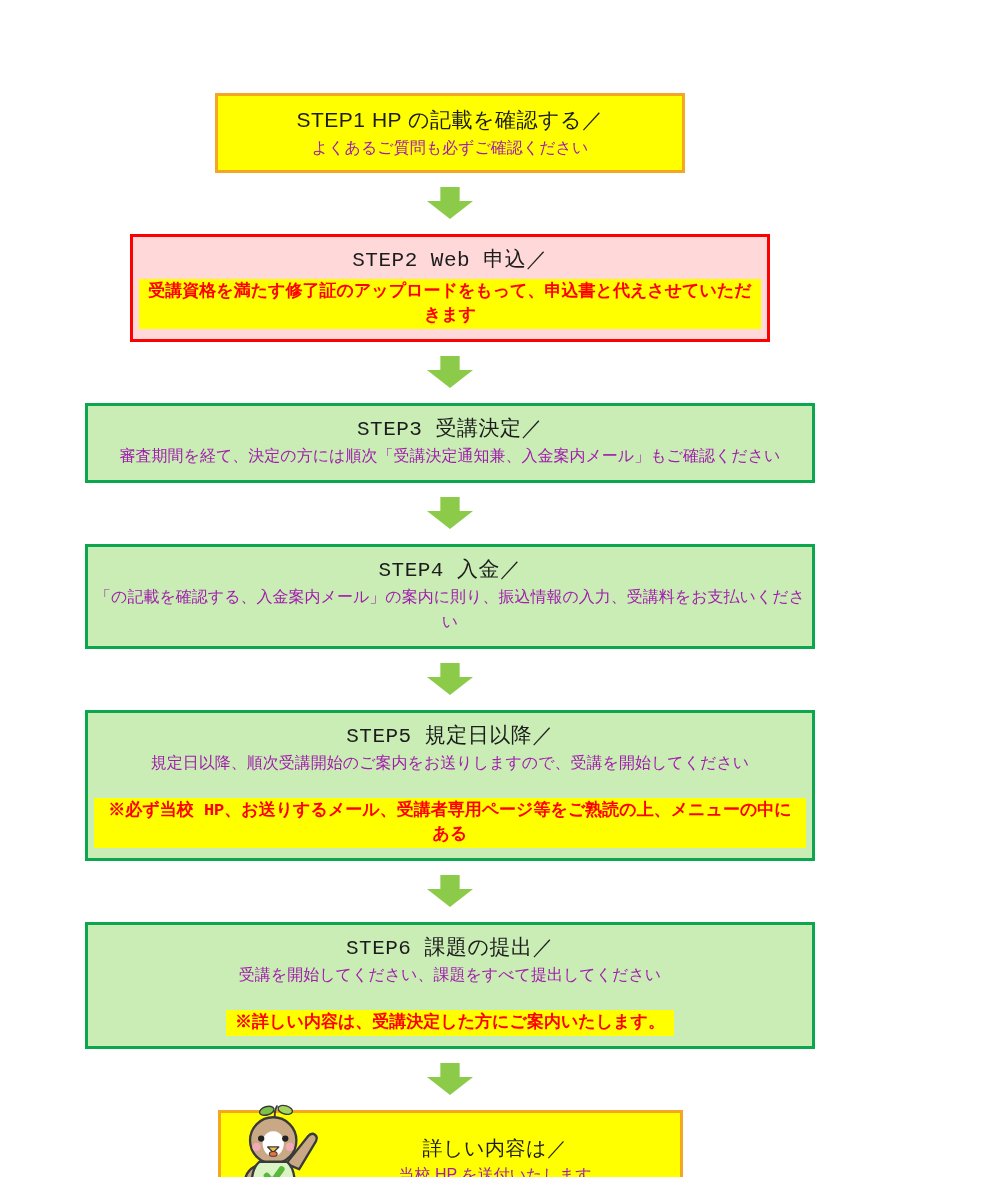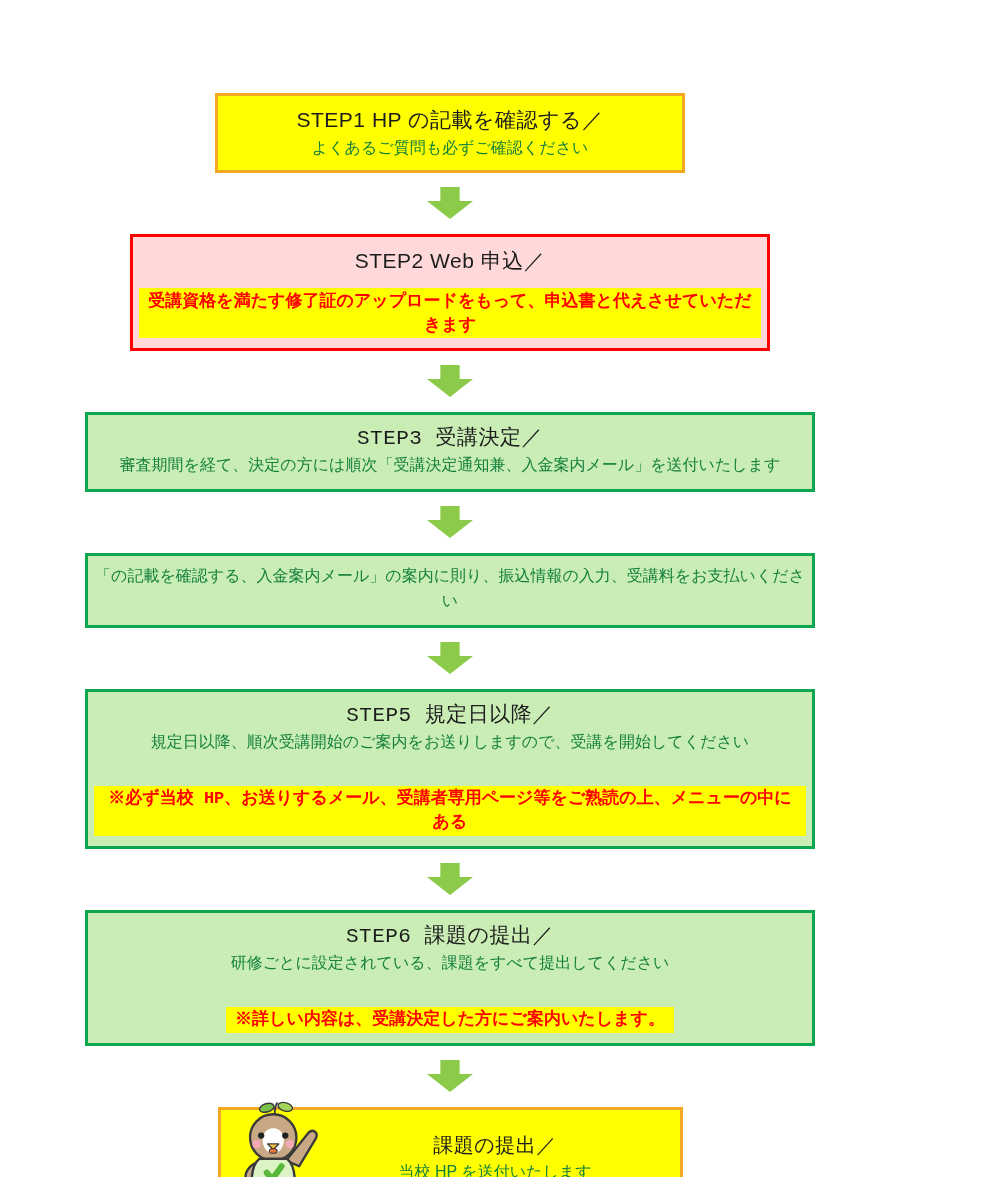--- a/index.html
+++ b/index.html
@@ -8,35 +8,35 @@
     font-family:"Liberation Sans","DejaVu Sans",sans-serif;
     color:#1f1f1f;
     -webkit-font-smoothing:antialiased;
   }
   .page{width:900px;height:1177px;padding-top:93px;box-sizing:border-box;}
   .box{
     margin:0 auto;box-sizing:border-box;text-align:center;
     padding:9px 6px 10px 6px;
   }
   .v-yellow{background:#FFFF00;border:3px solid #F5A623;}
-  .v-pink{background:#FFD9D9;border:3px solid #FF0000;}
+  .v-pink{background:#FFD9D9;border:3px solid #FF0000;font-family:Liberation Mono, monospace;}
   .v-green{background:#C9EDB4;border:3px solid #0CA64E;font-family:Liberation Mono, monospace;}
   .w-s1{width:470px;}
   .w-s2{width:640px;}
   .w-wide{width:730px;}
   .w-final{width:465px;}
   .box .title{
     font-size:21px;line-height:30px;letter-spacing:.5px;color:#1c1c1c;
   }
   .box .line{
-    font-size:16px;line-height:25px;color:#15803d;
+    font-size:16px;line-height:25px;color:#a21caf;
   }
   .box .line.alert{
     display:inline-block;background:#FFFF00;color:#FF0000;
-    font-weight:700;font-size:17px;line-height:24px;padding:1px 9px;margin-top:12px;
+    font-weight:700;font-size:17px;line-height:24px;padding:1px 9px;margin-top:3px;
   }
   .arrow{
     width:46px;height:32px;margin:14px auto 15px auto;background:#8CCB4A;
     clip-path:polygon(29% 0,71% 0,71% 44%,100% 44%,50% 100%,0 44%,29% 44%);
   }
   .final{
     position:relative;display:flex;align-items:center;justify-content:center;
     padding:10px 10px 12px 100px;min-height:104px;
   }
   .final-text{flex:1;text-align:center;}
@@ -60,43 +60,44 @@
 
   <section class="box v-pink w-s2">
     <div class="title">STEP2  Web 申込／</div>
     <div class="line alert">受講資格を満たす修了証のアップロードをもって、申込書と代えさせていただきます</div>
   </section>
 
   <div class="arrow"></div>
 
   <section class="box v-green w-wide">
     <div class="title">STEP3  受講決定／</div>
-    <div class="line">審査期間を経て、決定の方には順次「受講決定通知兼、入金案内メール」を送付いたします</div>
+    <div class="line">審査期間を経て、決定の方には順次「受講決定通知兼、入金案内メール」もご確認ください</div>
   </section>
 
   <div class="arrow"></div>
 
   <section class="box v-green w-wide">
+    <div class="title">STEP4  入金／</div>
     <div class="line">「の記載を確認する、入金案内メール」の案内に則り、振込情報の入力、受講料をお支払いください</div>
   </section>
 
   <div class="arrow"></div>
 
   <section class="box v-green w-wide">
     <div class="title">STEP5  規定日以降／</div>
     <div class="line">規定日以降、順次受講開始のご案内をお送りしますので、受講を開始してください</div>
     <br>
     <div class="line alert">※必ず当校 HP、お送りするメール、受講者専用ページ等をご熟読の上、メニューの中にある</div>
   </section>
 
   <div class="arrow"></div>
 
   <section class="box v-green w-wide">
     <div class="title">STEP6  課題の提出／</div>
-    <div class="line">研修ごとに設定されている、課題をすべて提出してください</div>
+    <div class="line">受講を開始してください、課題をすべて提出してください</div>
     <br>
     <div class="line alert">※詳しい内容は、受講決定した方にご案内いたします。</div>
   </section>
 
   <div class="arrow"></div>
 
   <section class="box v-yellow w-final final">
     <svg class="mascot" viewBox="0 0 110 122" aria-hidden="true">
 
       <path d="M54 17 C53 12 54 8 56 4" stroke="#3a3a3a" fill="none" stroke-width="2" stroke-linecap="round"></path>
@@ -124,18 +125,18 @@
 
       <path d="M45 79 L51 86 L61 72" stroke="#57B83A" stroke-width="6.5" fill="none" stroke-linecap="round" stroke-linejoin="round"></path>
 
       <path d="M31 94 L73 94 L72 101 C65 104 59 101 52 103 C45 101 39 104 32 101 Z" fill="#ffffff" stroke="#3a3a3a" stroke-width="2" stroke-linejoin="round"></path>
 
       <path d="M37 117 c-6 1 -8 -5 -4 -8 c3 -3 9 -2 10 2 c1 4 -2 6 -6 6 Z" fill="#F2D883" stroke="#3a3a3a" stroke-width="2" stroke-linejoin="round"></path>
       <path d="M63 117 c6 1 8 -5 4 -8 c-3 -3 -9 -2 -10 2 c-1 4 2 6 6 6 Z" fill="#F2D883" stroke="#3a3a3a" stroke-width="2" stroke-linejoin="round"></path>
       <path d="M44 108 L44 103 M58 108 L58 103" stroke="#3a3a3a" stroke-width="2"></path>
     </svg>
     <div class="final-text">
-      <div class="title">課題の提出／</div>
+      <div class="title">詳しい内容は／</div>
       <div class="line">当校 HP を送付いたします</div>
     </div>
   </section>
 
 </div>
 
 </body></html>

